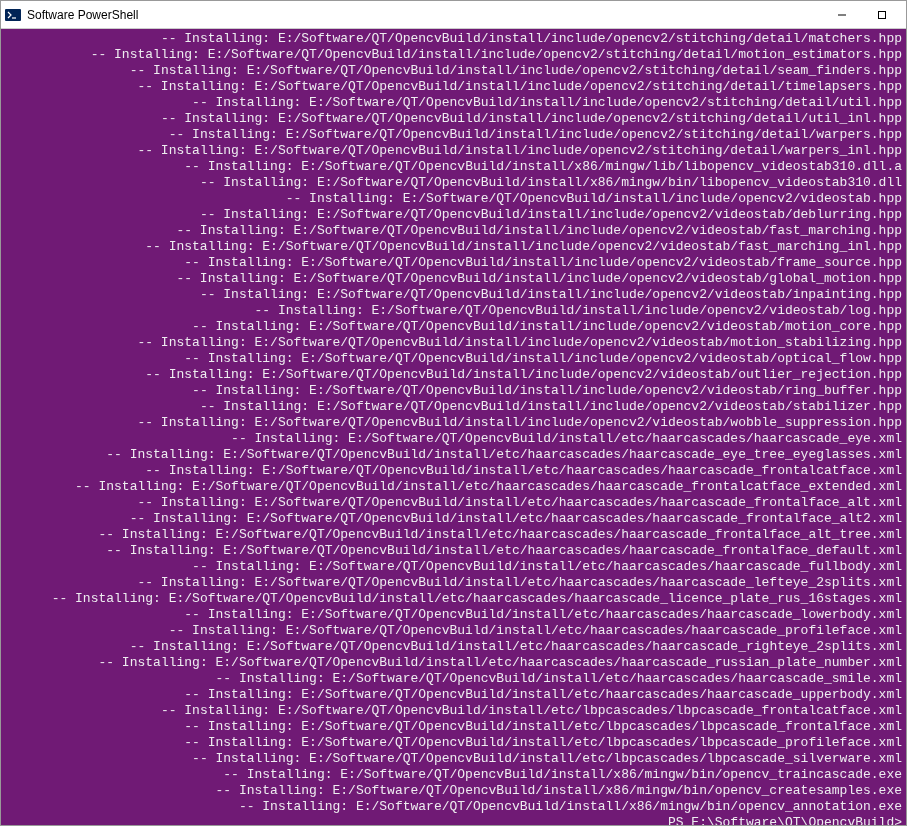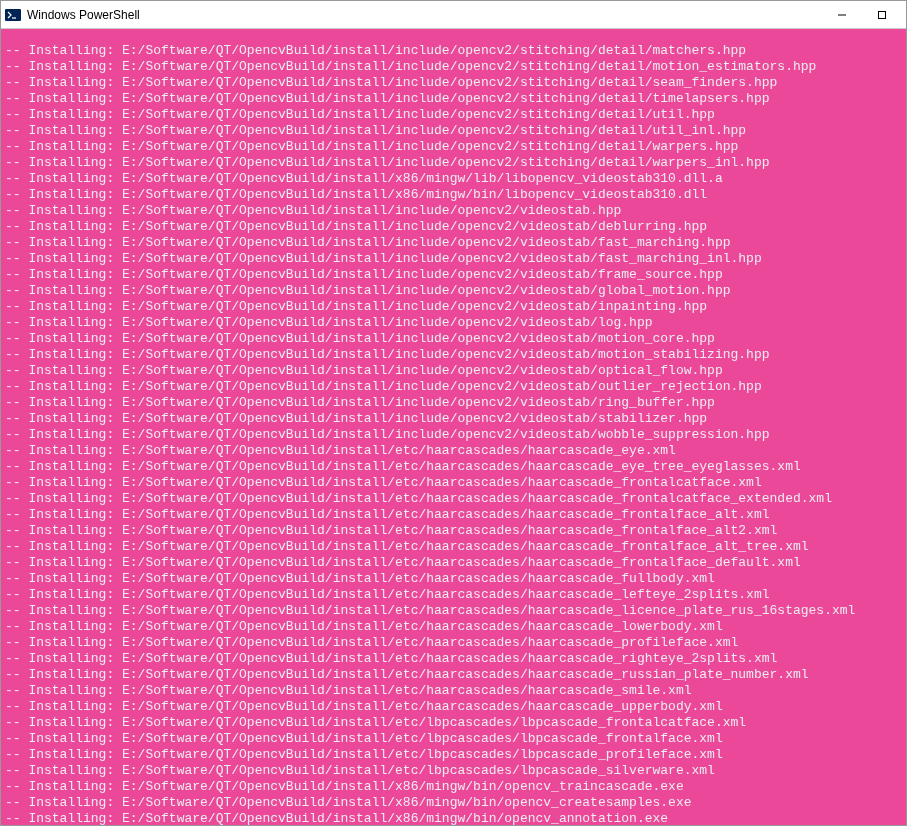--- a/index.html
+++ b/index.html
@@ -52,49 +52,50 @@
       height: 24px;
       display: flex;
       align-items: center;
       justify-content: center;
       font-size: 12px;
       color: #333;
       cursor: pointer;
     }
     .terminal {
       flex: 1;
-      background: #ec4899;
+      background: #701a75;
       color: #eeedf0;
       font-family: Consolas, "Courier New", monospace;
       font-size: 13px;
       line-height: 16px;
-      padding: 14px 4px 0 4px;
+      padding: 2px 4px 0 4px;
       overflow: hidden;
       white-space: pre;
+      text-align: right;
     }
     .terminal .line {
       display: block;
     }
     .terminal .prompt {
       color: #eeedf0;
     }
   </style>
 </head>
 <body>
 
 <div class="window">
   <div class="titlebar">
     <span class="titlebar-icon">
       <svg width="16" height="16" viewBox="0 0 16 16">
         <rect x="0" y="2" width="16" height="12" rx="1" fill="#012456"></rect>
         <path d="M3 5 L6 8 L3 11" stroke="#fff" stroke-width="1.2" fill="none"></path>
         <line x1="7" y1="11" x2="11" y2="11" stroke="#fff" stroke-width="1.2"></line>
       </svg>
     </span>
-    <span class="titlebar-title">Windows PowerShell</span>
+    <span class="titlebar-title">Software PowerShell</span>
     <div class="titlebar-controls">
       <div class="titlebar-btn">
         <svg width="10" height="10" viewBox="0 0 10 10">
             <line x1="1" y1="5" x2="9" y2="5" stroke="#000" stroke-width="1"></line>
           </svg>
       </div>
       <div class="titlebar-btn">
         <svg width="10" height="10" viewBox="0 0 10 10">
             <rect x="1.5" y="1.5" width="7" height="7" stroke="#000" stroke-width="1" fill="none"></rect>
           </svg>

